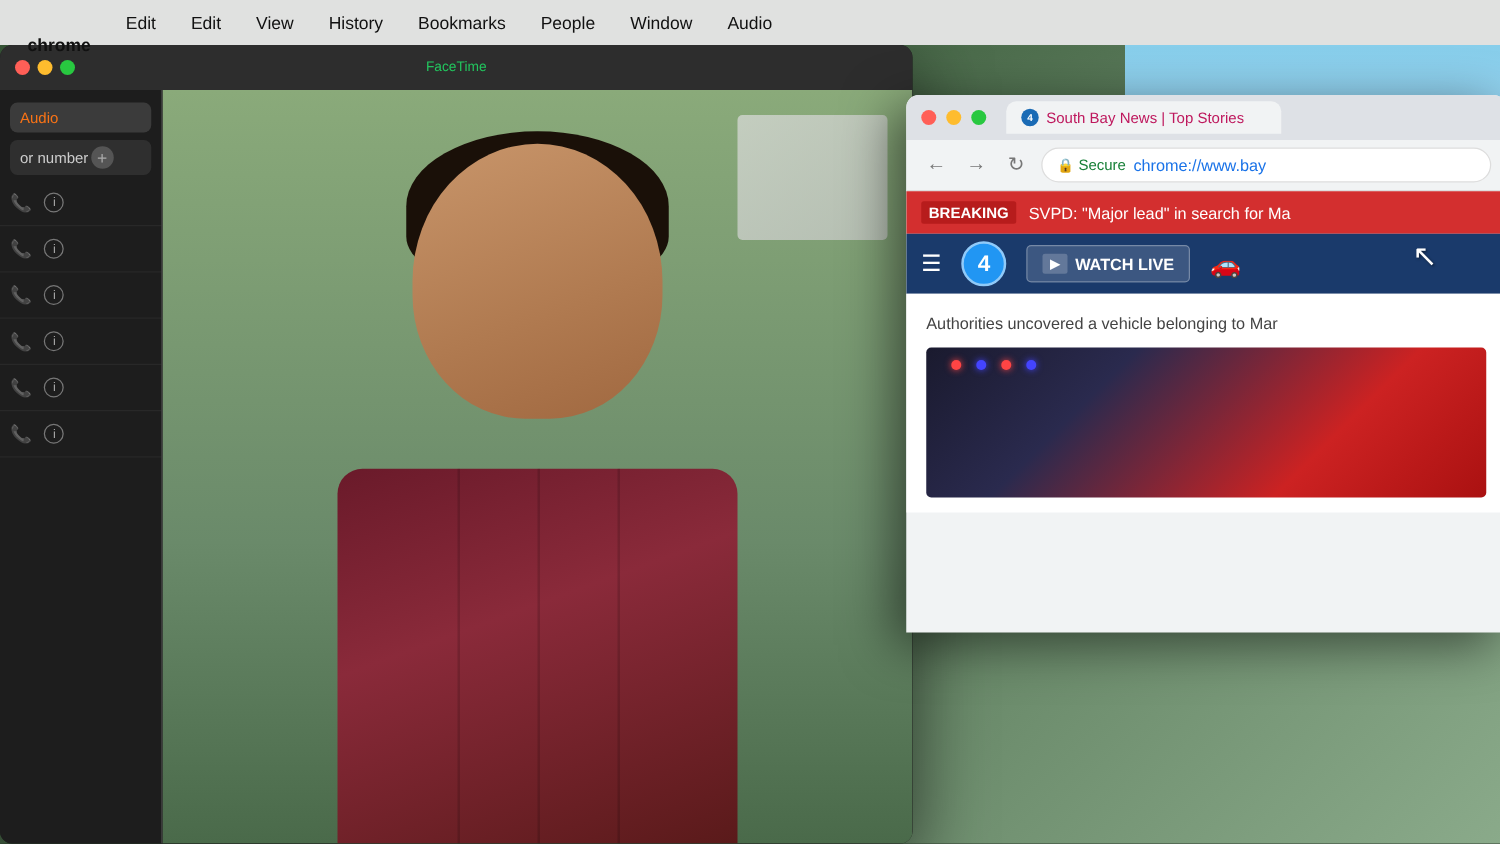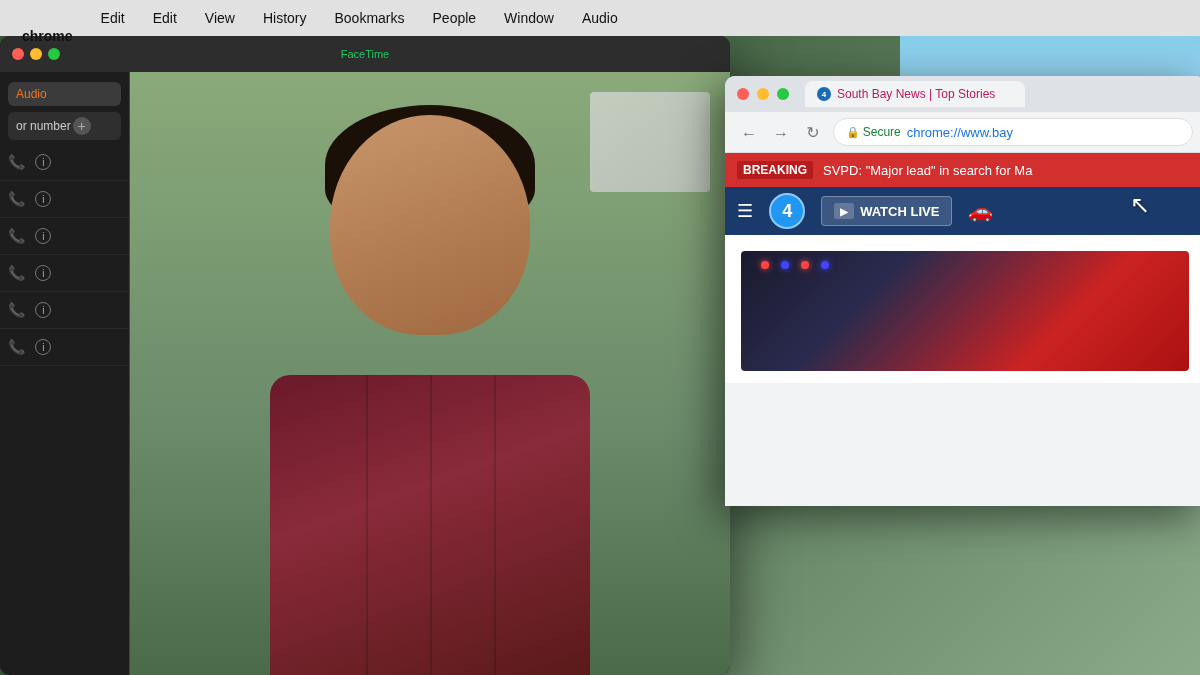--- a/index.html
+++ b/index.html
@@ -577,20 +577,21 @@
       <span class="hamburger">☰</span>
       <div class="news-logo">4</div>
       <div class="watch-live-btn">
         <div class="play-icon">▶</div>
         <span>WATCH LIVE</span>
       </div>
       <span class="car-icon">🚗</span>
     </div>
 
     <div class="news-content">
+      <div class="news-subtext">Authorities uncovered a vehicle belonging to Mar</div>
       <div class="news-image">
         <div class="news-image-lights">
           <div class="light-dot"></div>
           <div class="light-dot blue"></div>
           <div class="light-dot"></div>
           <div class="light-dot blue"></div>
         </div>
       </div>
     </div>
   </div>

